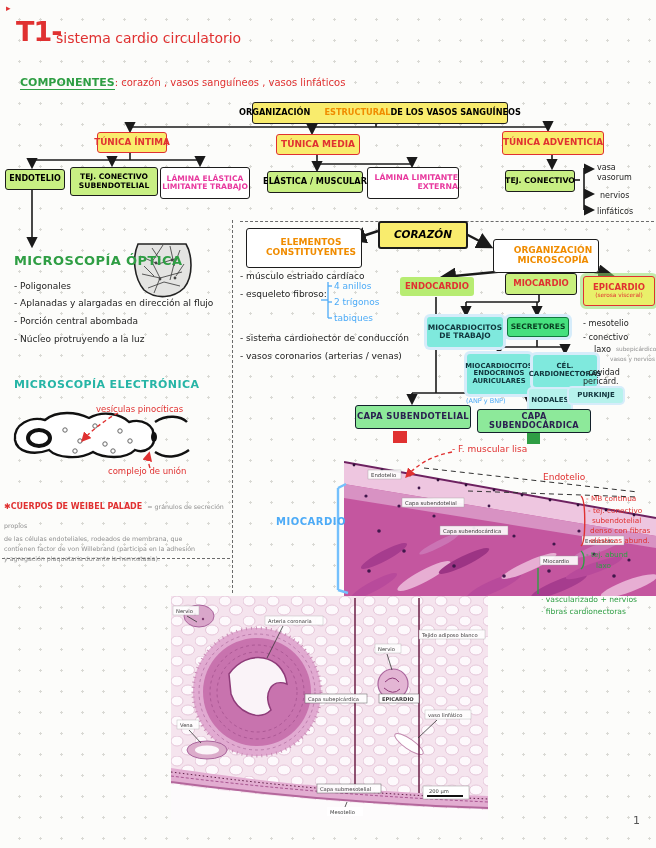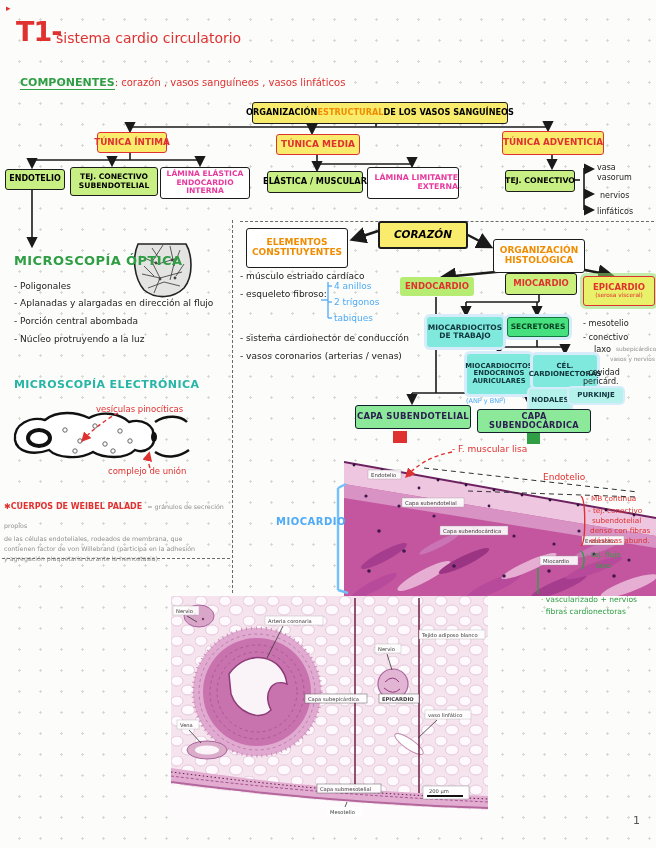--- a/index.html
+++ b/index.html
@@ -17,21 +17,21 @@
   .bk{border:1.5px solid #1c1c1c;}
   .red-border{border:1.6px solid #e03131;}
   .yellow{background:#f9ec6d;}
   .greenhl{background:#c8ef83;}
   .cyan{background:#7fe9dd;box-shadow:0 0 0 3px #d6ecfa;color:#10343c;font-weight:bold;}
   .cyan2{background:#b6f2ec;box-shadow:0 0 0 2px #d6ecfa;color:#10343c;font-weight:bold;}
   .capa{background:#8de99a;border:1.8px solid #13202b;color:#2b2150;font-weight:bold;letter-spacing:.3px;}
   .redtx{color:#e03131;}
   .greentx{color:#2f9e44;}
   .tealtx{color:#26b5a6;}
-  .orangetx{color:#f08c00;}
+  .orangetx{color:#f08c00;padding-left:14px;}
   .magentatx{color:#e8399e;}
   .bluetx{color:#4dabf7;}
   .graytx{color:#8f8f8f;}
   .hwt{color:#222;}
   .b{font-weight:bold;}
   .dashv{border-left:1.6px dashed #6b6b6b;}
   .dashh{border-top:1.6px dashed #6b6b6b;}
   svg{display:block;}
   .nowrap{white-space:nowrap;}
 </style>
@@ -308,21 +308,21 @@
   <div class="abs z3 box yellow bk nowrap" style="left:252px;top:102px;width:254px;height:20px;font-size:8.2px;font-weight:bold;">
     <span>ORGANIZACIÓN </span>
     <span class="orangetx">ESTRUCTURAL</span>
     <span> DE LOS VASOS SANGUÍNEOS</span>
   </div>
   <div class="abs z3 box yellow red-border redtx b nowrap" style="left:97px;top:132px;width:68px;height:19px;font-size:8.8px;text-align:center;">TÚNICA ÍNTIMA</div>
   <div class="abs z3 box yellow red-border redtx b nowrap" style="left:276px;top:134px;width:82px;height:19px;font-size:9px;">TÚNICA MEDIA</div>
   <div class="abs z3 box yellow red-border redtx b nowrap" style="left:502px;top:131px;width:100px;height:22px;font-size:8.8px;">TÚNICA ADVENTICIA</div>
   <div class="abs z3 box greenhl bk b" style="left:5px;top:169px;width:58px;height:19px;font-size:8px;">ENDOTELIO</div>
   <div class="abs z3 box greenhl bk b" style="left:70px;top:167px;width:86px;height:27px;font-size:7.6px;">TEJ. CONECTIVO SUBENDOTELIAL</div>
-  <div class="abs z3 box bk magentatx b" style="left:160px;top:167px;width:88px;height:30px;font-size:7.6px;background:#fff;">LÁMINA ELÁSTICA ENDOCARDIO INTERNA</div>
+  <div class="abs z3 box bk magentatx b" style="left:160px;top:167px;width:88px;height:30px;font-size:7.6px;background:#fff;">LÁMINA ELÁSTICA LIMITANTE TRABAJO</div>
   <div class="abs z3 box greenhl bk b nowrap" style="left:267px;top:171px;width:94px;height:20px;font-size:8.2px;">ELÁSTICA / MUSCULAR</div>
   <div class="abs z3 box bk magentatx b" style="left:367px;top:167px;width:90px;height:30px;font-size:7.8px;background:#fff;text-align:right;">LÁMINA LIMITANTE EXTERNA</div>
   <div class="abs z3 box greenhl bk b nowrap" style="left:505px;top:170px;width:68px;height:20px;font-size:7.8px;">TEJ. CONECTIVO</div>
   <div class="abs z3 hwt" style="left:597px;top:163px;width:54px;font-size:8px;line-height:10px;">vasa vasorum</div>
   <div class="abs z3 hwt" style="left:600px;top:191px;font-size:8px;">nervios</div>
   <div class="abs z3 hwt" style="left:597px;top:207px;font-size:8px;">linfáticos</div>
 
   <div class="abs z3 greentx b" style="left:14px;top:253px;font-size:13px;letter-spacing:.4px;">MICROSCOPÍA ÓPTICA</div>
   <div class="abs z3 hwt" style="left:14px;top:281px;font-size:9px;">- Poligonales</div>
   <div class="abs z3 hwt" style="left:14px;top:298px;width:216px;font-size:9px;">- Aplanadas y alargadas en dirección al flujo</div>
@@ -339,21 +339,21 @@
     <div class="graytx" style="font-size:6.3px;margin-top:3px;">contienen factor de von Willebrand (participa en la adhesión</div>
     <div class="graytx" style="font-size:6.3px;margin-top:3px;">y agregación plaquetaria durante la hemostasia).</div>
   </div>
 
   <div class="abs z2 dashv" style="left:232px;top:220px;height:373px;"></div>
   <div class="abs z2 dashh" style="left:240px;top:221px;width:414px;"></div>
   <div class="abs z2 dashh" style="left:2px;top:558px;width:228px;"></div>
 
   <div class="abs z3 box yellow b" style="left:378px;top:221px;width:86px;height:24px;font-size:10.5px;border:2px solid #1c1c1c;font-style:italic;">CORAZÓN</div>
   <div class="abs z3 box bk orangetx b" style="left:246px;top:228px;width:100px;height:38px;font-size:9px;background:#fff;">ELEMENTOS CONSTITUYENTES</div>
-  <div class="abs z3 box bk orangetx b" style="left:493px;top:239px;width:90px;height:32px;font-size:9px;background:#fff;">ORGANIZACIÓN HISTOLÓGICA</div>
+  <div class="abs z3 box bk orangetx b" style="left:493px;top:239px;width:90px;height:32px;font-size:9px;background:#fff;">ORGANIZACIÓN MICROSCOPÍA</div>
 
   <div class="abs z3 hwt" style="left:240px;top:271px;font-size:9px;">- músculo estriado cardíaco</div>
   <div class="abs z3 hwt" style="left:240px;top:289px;font-size:9px;">- esqueleto fibroso:</div>
   <div class="abs z3 bluetx" style="left:334px;top:281px;font-size:9px;">4 anillos</div>
   <div class="abs z3 bluetx" style="left:334px;top:297px;font-size:9px;">2 trígonos</div>
   <div class="abs z3 bluetx" style="left:334px;top:313px;font-size:9px;">tabiques</div>
   <div class="abs z3 hwt" style="left:240px;top:333px;font-size:9px;">- sistema cardionector de conducción</div>
   <div class="abs z3 hwt" style="left:240px;top:351px;font-size:9px;">- vasos coronarios (arterias / venas)</div>
 
   <div class="abs z3 box redtx b" style="left:400px;top:277px;width:74px;height:19px;font-size:8.5px;background:#b7ec72;">ENDOCARDIO</div>
@@ -385,20 +385,20 @@
 
   <div class="abs z3 redtx" style="left:452px;top:444px;font-size:9px;">- F. muscular lisa</div>
   <div class="abs z3 redtx" style="left:543px;top:472px;font-size:9px;">Endotelio</div>
   <div class="abs z3 bluetx b" style="left:276px;top:516px;font-size:10px;letter-spacing:.5px;">MIOCARDIO</div>
 
   <div class="abs z3 redtx" style="left:586px;top:494px;font-size:7.3px;">- MB continua</div>
   <div class="abs z3 redtx" style="left:588px;top:506px;font-size:7.3px;">- tej. conectivo</div>
   <div class="abs z3 redtx" style="left:592px;top:516px;font-size:7.3px;">subendotelial</div>
   <div class="abs z3 redtx" style="left:590px;top:526px;font-size:7.3px;">denso con fibras</div>
   <div class="abs z3 redtx" style="left:590px;top:536px;font-size:7.3px;">elásticas abund.</div>
-  <div class="abs z3 greentx" style="left:586px;top:550px;font-size:7.3px;">- tej. flujo</div>
+  <div class="abs z3 greentx" style="left:586px;top:550px;font-size:7.3px;">- tej. abund</div>
   <div class="abs z3 greentx" style="left:596px;top:561px;font-size:7.3px;">laxo</div>
   <div class="abs z3 greentx" style="left:541px;top:595px;font-size:7.6px;">· vascularizado + nervios</div>
   <div class="abs z3 greentx" style="left:541px;top:607px;font-size:7.6px;">· fibras cardionectoras</div>
 
   <div class="abs z3" style="left:633px;top:814px;font-size:11px;color:#555;">1</div>
 
 </div>
 
 </body></html>

